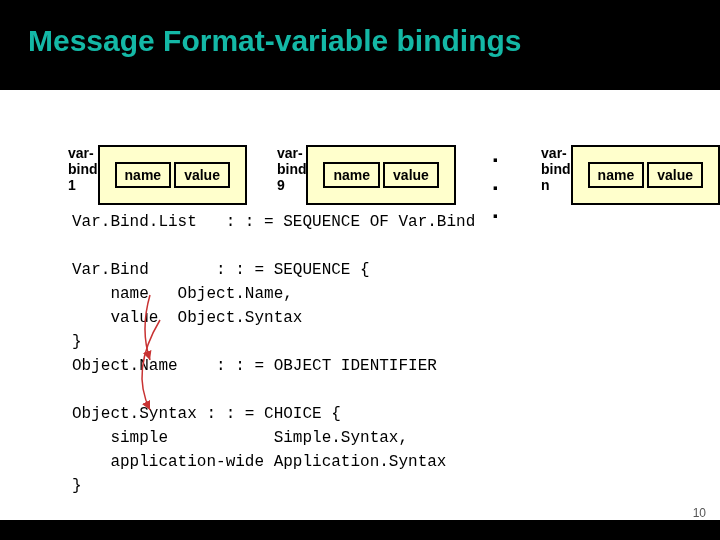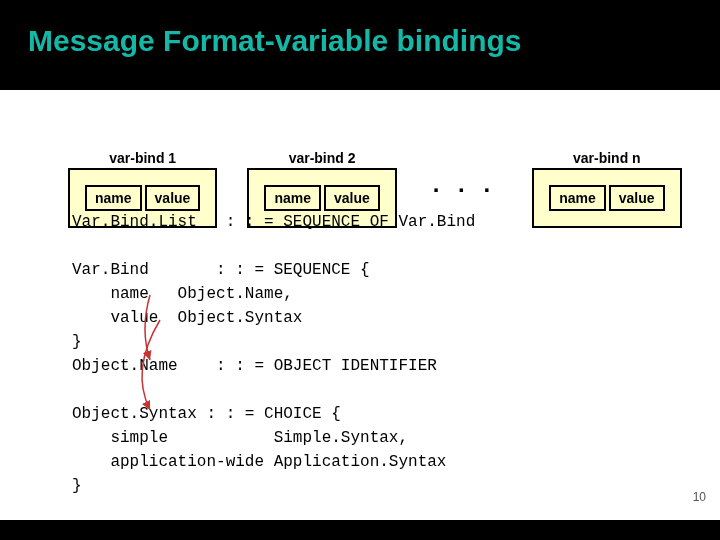--- a/index.html
+++ b/index.html
@@ -38,23 +38,21 @@
   .boxes-row {
     position: absolute;
     top: 36px;
     left: 68px;
     display: flex;
     align-items: center;
     gap: 30px;
   }
   .vb-group {
     display: flex;
-    flex-direction: column;
-    align-items: center;
-    margin-top: 24px;
+    align-items: flex-start;
   }
   .vb-label {
     font-size: 14px;
     font-weight: bold;
     margin-bottom: 2px;
   }
   .vb-box {
     display: flex;
     border: 2px solid #000;
     background: #ffffcc;
@@ -80,21 +78,21 @@
     top: 120px;
     left: 72px;
     font-family: "Courier New", Courier, monospace;
     font-size: 16px;
     line-height: 1.5;
     white-space: pre;
     color: #000;
   }
   .page-num {
     position: absolute;
-    bottom: 16px;
+    bottom: 0;
     right: 14px;
     font-size: 12px;
     color: #555;
     font-family: Arial, Helvetica, sans-serif;
   }
   svg.arrows {
     position: absolute;
     top: 0;
     left: 0;
     pointer-events: none;
@@ -113,21 +111,21 @@
 
       <div class="vb-group">
         <div class="vb-label">var-bind 1</div>
         <div class="vb-box">
           <div class="cell">name</div>
           <div class="cell">value</div>
         </div>
       </div>
 
       <div class="vb-group">
-        <div class="vb-label">var-bind 2</div>
+        <div class="vb-label">var-bind 9</div>
         <div class="vb-box">
           <div class="cell">name</div>
           <div class="cell">value</div>
         </div>
       </div>
 
       <div class="ellipsis">. . .</div>
 
       <div class="vb-group">
         <div class="vb-label">var-bind n</div>

